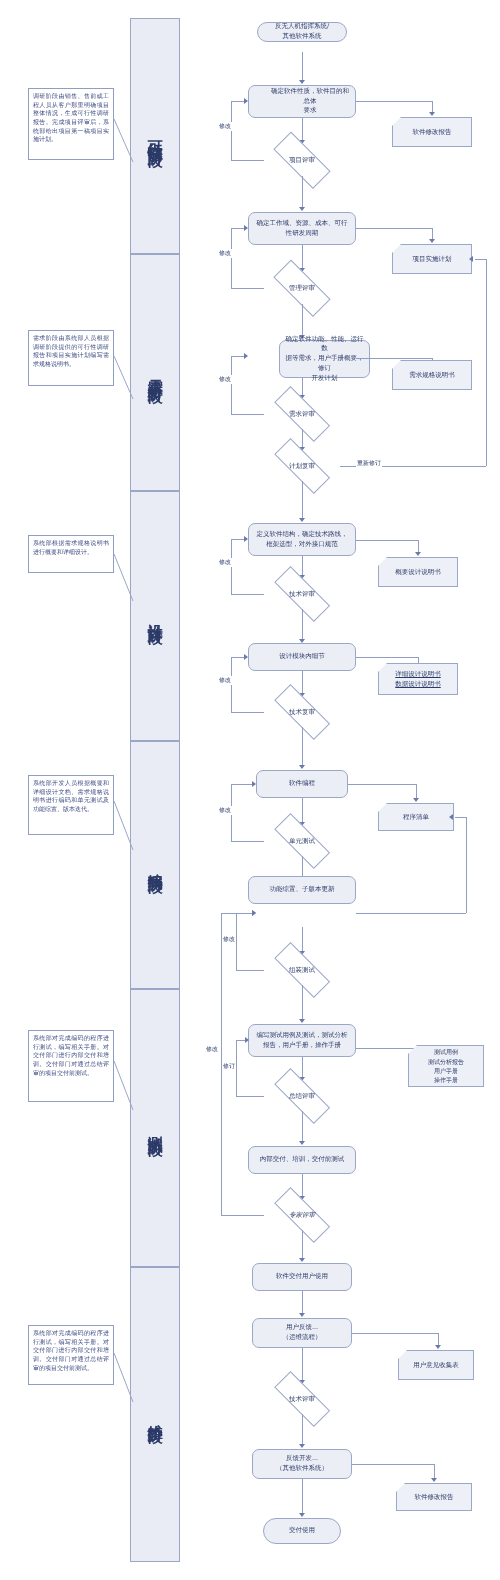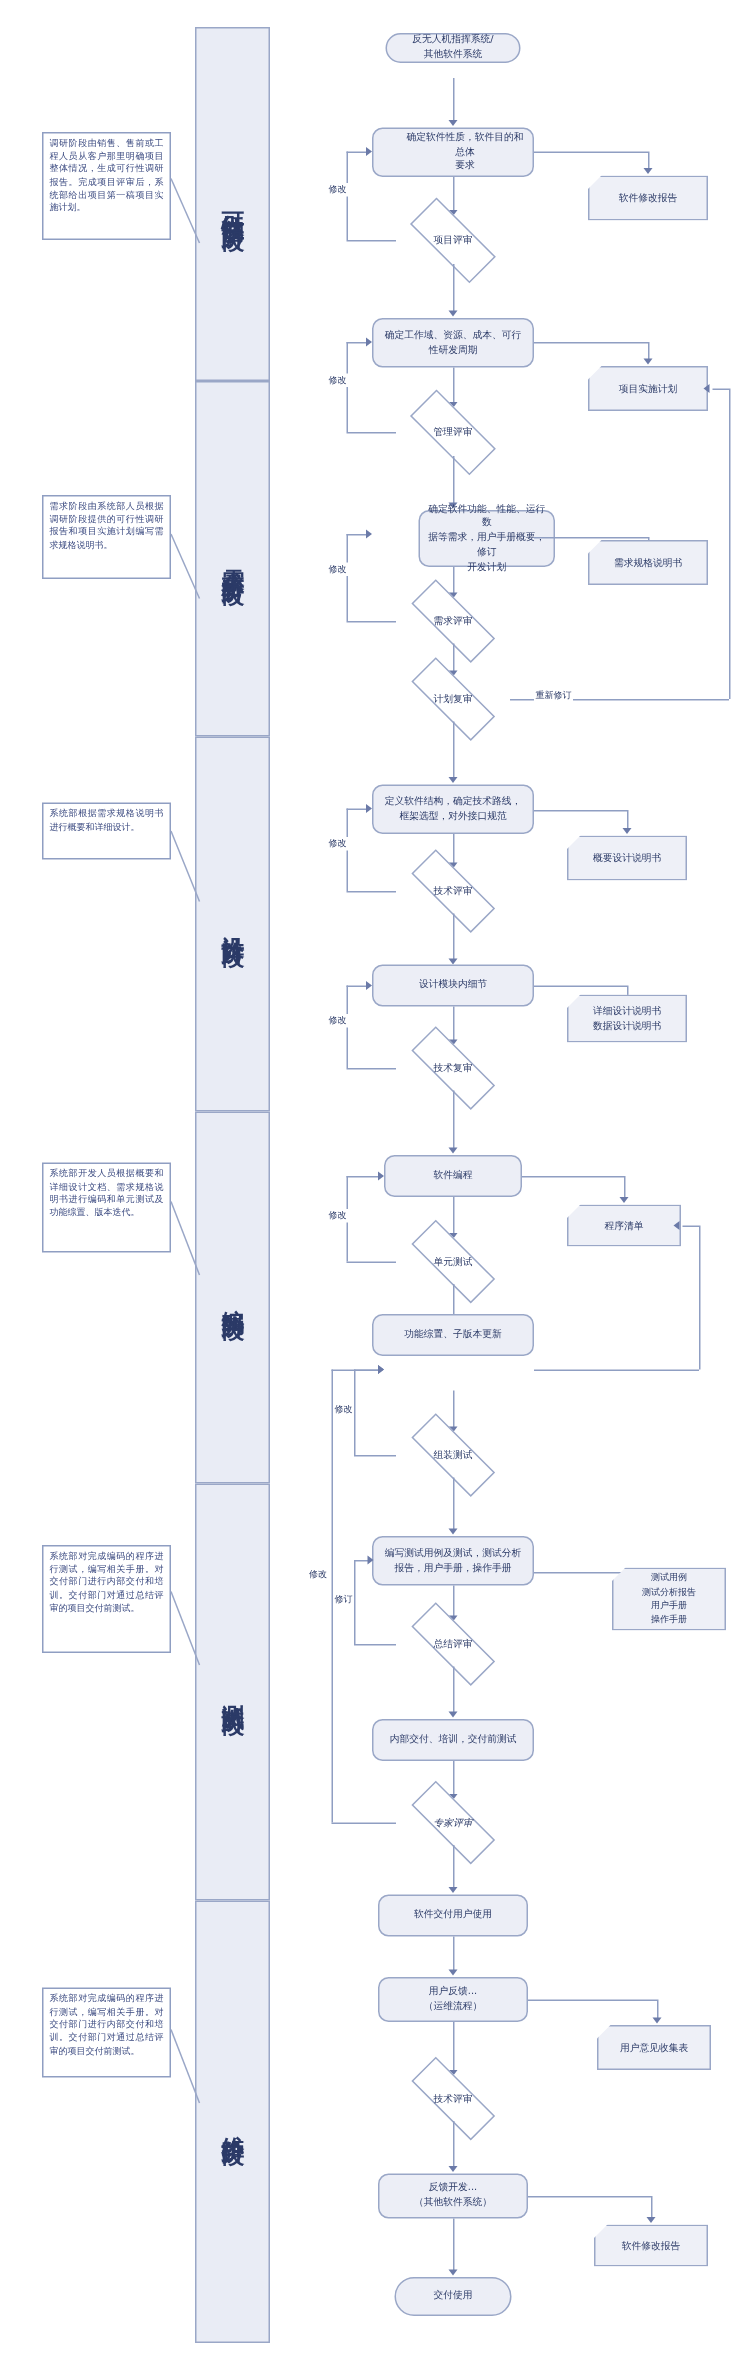--- a/index.html
+++ b/index.html
@@ -305,21 +305,21 @@
   <div class="arw arw-r" style="left:244px;top:536px;"></div>
   <div class="elabel" style="left:218px;top:558px;">修改</div>
 
   <div class="ln lnv" style="left:302px;top:609px;height:32px;"></div>
   <div class="arw arw-d" style="left:299px;top:639px;"></div>
 
   <div class="node" style="left:248px;top:643px;width:108px;height:28px;">设计模块内细节</div>
   <div class="ln lnh" style="left:356px;top:657px;width:62px;"></div>
   <div class="ln lnv" style="left:418px;top:657px;height:13px;"></div>
   <div class="arw arw-d" style="left:415px;top:668px;"></div>
-  <div class="doc" style="left:378px;top:663px;width:80px;height:32px;">详细设计说明书
+  <div class="doc" style="left:378px;top:663px;width:80px;height:32px;text-decoration:underline;">详细设计说明书
 数据设计说明书</div>
 
   <div class="ln lnv" style="left:302px;top:671px;height:24px;"></div>
   <div class="arw arw-d" style="left:299px;top:693px;"></div>
   <div class="decision" style="left:264px;top:697px;width:76px;height:30px;">
     <span class="dia"></span>
     <span class="dtxt">技术复审</span>
   </div>
   <div class="ln lnh" style="left:231px;top:712px;width:33px;"></div>
   <div class="ln lnv" style="left:231px;top:657px;height:55px;"></div>

